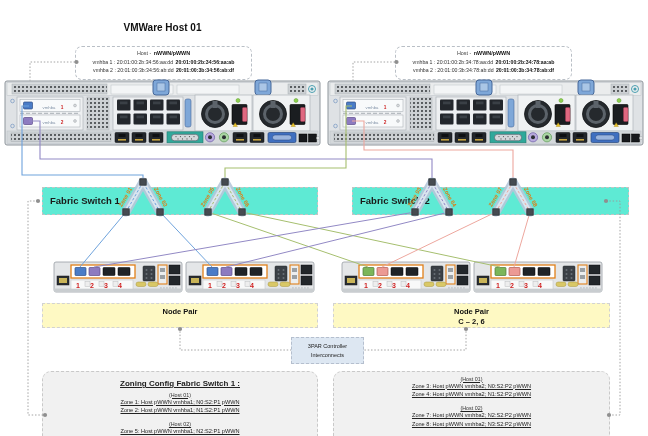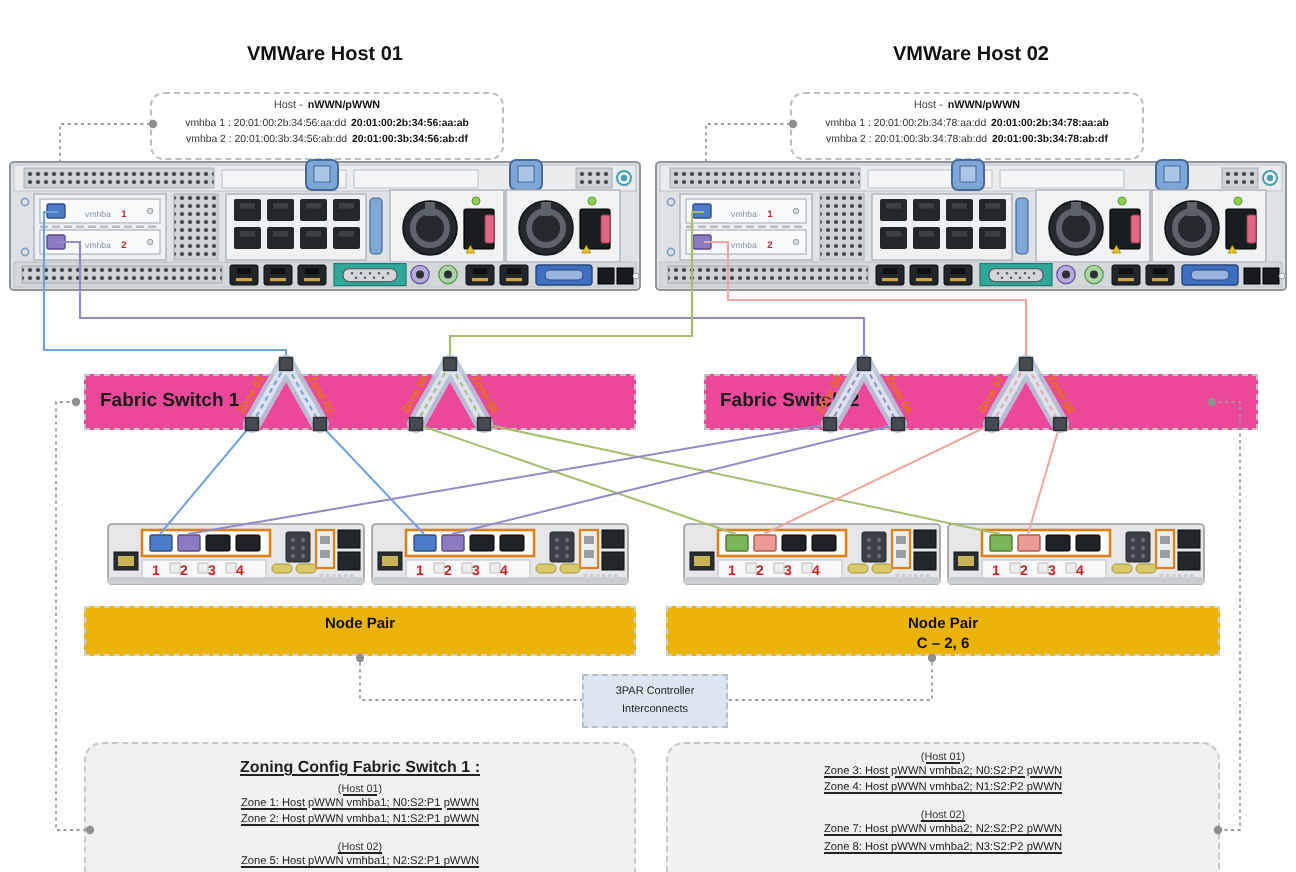--- a/index.html
+++ b/index.html
@@ -10,26 +10,26 @@
   .canvas *{box-sizing:border-box;}
   .host-title{position:absolute;top:5px;width:315px;text-align:center;font-size:10px;font-weight:bold;color:#111;}
   .wwn-box{
     position:absolute;top:29px;width:177px;height:34px;background:#fff;
     border:1px dashed #b9bfc6;border-radius:7px;text-align:center;
     font-size:5.2px;line-height:1.62;padding-top:2px;color:#333;
   }
   .wwn-box .head{font-size:5.4px;color:#444;}
   .wwn-box b{color:#111;margin-left:1px;}
   .band{
-    position:absolute;top:170px;height:28px;background:#ec4899;
+    position:absolute;top:170px;height:28px;background:#5eead4;
     border:1px dashed #c4c4c4;
   }
   .band .band-label{position:absolute;left:7px;top:7px;font-size:9.5px;font-weight:bold;color:#1a1a1a;}
   .node-pair{
-    position:absolute;top:286px;height:25px;background:#eab308;
+    position:absolute;top:286px;height:25px;background:#fef9c3;
     border:1px dashed #d2d2d2;text-align:center;font-size:7.5px;font-weight:bold;
     padding-top:3px;line-height:1.35;color:#111;
   }
   .ic-box{
     position:absolute;left:291px;top:320px;width:73px;height:27px;background:#dde7f2;
     border:1px dashed #b5bfce;text-align:center;font-size:5.5px;line-height:1.7;
     padding-top:4px;color:#222;
   }
   .zoning{
     position:absolute;top:354px;height:78px;background:#f1f1f1;
@@ -45,21 +45,20 @@
   .port-num{font-size:7px;font-weight:bold;fill:#cf2121;text-anchor:middle;}
   .hba-word{font-size:4.3px;fill:#8293a8;text-anchor:middle;}
   .hba-num{font-size:4.8px;font-weight:bold;fill:#c22;text-anchor:middle;}
 </style>
 </head>
 <body>
 
 <div class="canvas">
 
   <div class="host-title" style="left:5px;">VMWare Host 01</div>
-  <div class="host-title" style="left:328px;">VMWare Host 02</div>
 
   <div class="wwn-box" style="left:75px;">
     <div class="head"><span>Host -</span> <b>nWWN/pWWN</b></div>
     <div><span>vmhba 1 : 20:01:00:2b:34:56:aa:dd</span> <b>20:01:00:2b:34:56:aa:ab</b></div>
     <div><span>vmhba 2 : 20:01:00:3b:34:56:ab:dd</span> <b>20:01:00:3b:34:56:ab:df</b></div>
   </div>
   <div class="wwn-box" style="left:395px;">
     <div class="head"><span>Host -</span> <b>nWWN/pWWN</b></div>
     <div><span>vmhba 1 : 20:01:00:2b:34:78:aa:dd</span> <b>20:01:00:2b:34:78:aa:ab</b></div>
     <div><span>vmhba 2 : 20:01:00:3b:34:78:ab:dd</span> <b>20:01:00:3b:34:78:ab:df</b></div>

